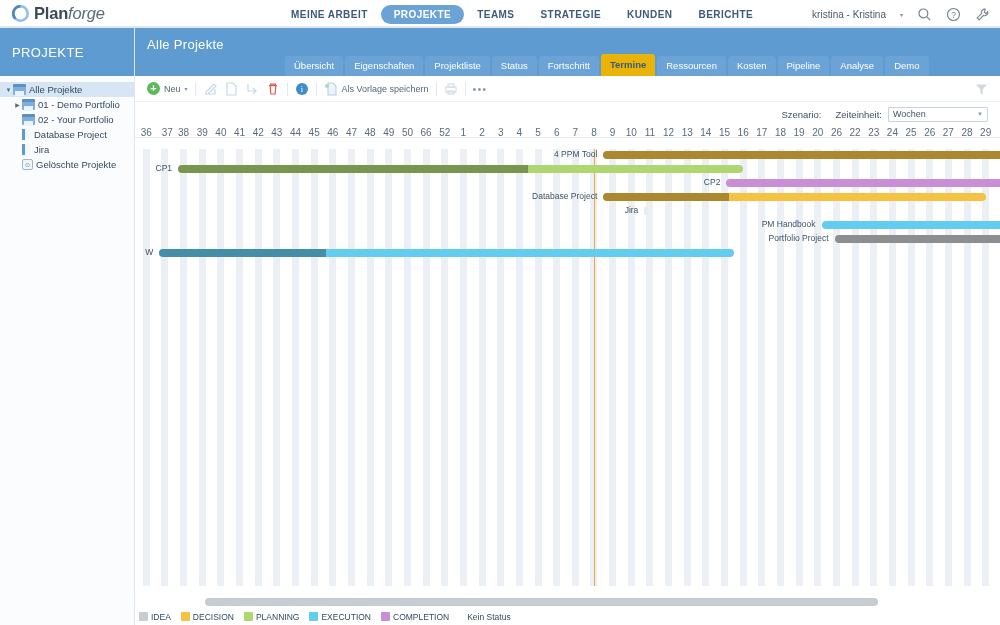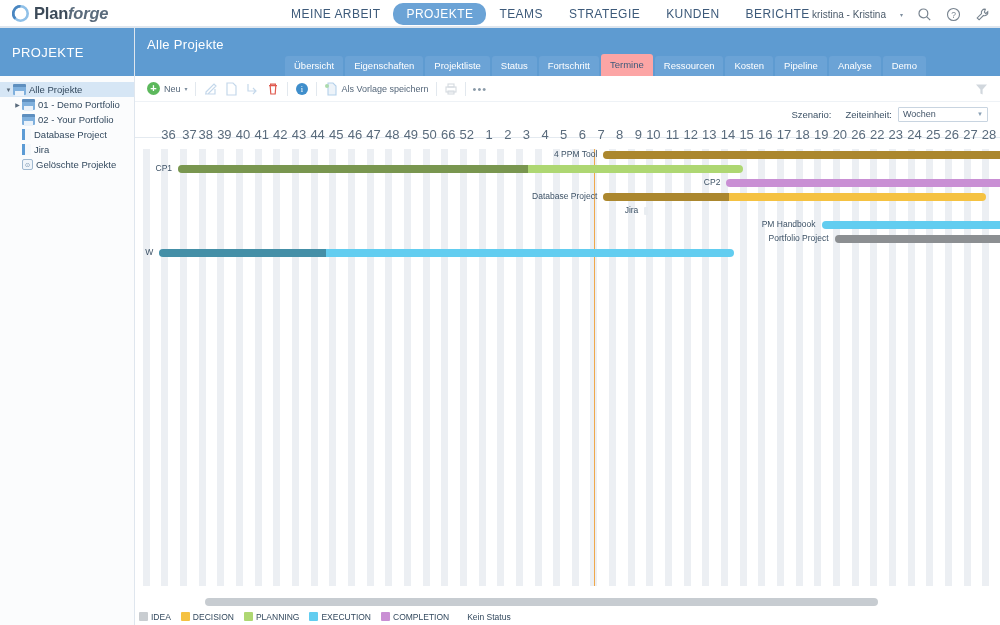--- a/index.html
+++ b/index.html
@@ -14,25 +14,25 @@
   
   #topbar {
     position: absolute; left: 0; top: 0; width: 1000px; height: 28px;
     background: #ffffff; border-bottom: 2px solid #dfe6ee;
     display: flex; align-items: center;
   }
   #logo-wrap { display: flex; align-items: center; margin-left: 12px; gap: 5px; }
   .logo-mark { width: 17px; height: 17px; position: relative; }
   .logo-text { font-size: 16.5px; color: #3c4a58; letter-spacing: -0.2px; }
   .logo-text b { font-weight: bold; }
-  .logo-text span.lite { font-weight: bold; font-style: italic; color: #5a6b7c; }
+  .logo-text span.lite { font-weight: normal; font-style: italic; color: #5a6b7c; }
 
   #mainnav { position: absolute; left: 278px; top: 0; height: 28px; display: flex; align-items: center; gap: 0; }
   .navitem {
-    font-size: 12px; font-weight: normal; color: #3d5a7a;
+    font-size: 10px; font-weight: bold; color: #3d5a7a;
     letter-spacing: 0.45px; padding: 4px 13px; border-radius: 10px;
     cursor: pointer; white-space: nowrap;
   }
   .navitem.active { background: #6ba3d6; color: #ffffff; }
 
   #usernav { position: absolute; right: 10px; top: 0; height: 28px; display: flex; align-items: center; gap: 14px; }
   #username { font-size: 10px; color: #4a5a6a; }
   .topicon { width: 15px; height: 15px; opacity: .75; cursor: pointer; }
 
   
@@ -53,21 +53,21 @@
 
   
   #content { position: absolute; left: 135px; top: 28px; width: 865px; height: 597px; background: #ffffff; }
   #page-head { height: 48px; background: #5e9bd1; position: relative; }
   #page-title { position: absolute; left: 12px; top: 9px; color: #ffffff; font-size: 13px; letter-spacing: .3px; }
   #tabs { position: absolute; left: 150px; bottom: 0; display: flex; align-items: flex-end; height: 22px; }
   .tab {
     font-size: 9.5px; color: #ffffff; padding: 0 9px; height: 20px; line-height: 20px;
     background: #6ba3d6; margin-right: 2px; border-radius: 3px 3px 0 0; cursor: pointer; white-space: nowrap;
   }
-  .tab.active { background: #fca5a5; color: #3d5a7a; height: 22px; line-height: 22px; }
+  .tab.active { background: #eab308; color: #3d5a7a; height: 22px; line-height: 22px; font-weight: bold; }
 
   
   #toolbar { height: 26px; border-bottom: 1px solid #eef2f6; display: flex; align-items: center; position: relative; }
   .tb-sep { width: 1px; height: 14px; background: #e2e8ee; margin: 0 7px; }
   .tbi { display: flex; align-items: center; gap: 4px; font-size: 9px; color: #55677a; cursor: pointer; }
   .plus-circle { width: 13px; height: 13px; border-radius: 50%; background: #5cb85c; color:#fff; font-size:11px; line-height:12px; text-align:center; font-weight:bold; }
   .caret { font-size: 6px; color: #7d8e9e; }
   .gi { width: 14px; height: 14px; opacity: .32; }
   .gi.red { opacity: 1; }
   .gi.blue { opacity: 1; }
@@ -81,21 +81,21 @@
     border: 1px solid #c8d4e0; background: #fff; height: 15px; font-size: 9px; color: #44566a;
     padding: 0 4px; border-radius: 1px;
   }
   .selbox .cv { font-size: 6px; color: #8aa0b5; margin-left: 6px; }
 
   
   #gantt { position: relative; height: 460px; overflow: hidden; background: #ffffff; }
   #qrow { position: relative; height: 11px; }
   .qlab { position: absolute; font-size: 8px; color: #4a7ba7; top: 1px; }
   #wrow { position: relative; height: 12px; border-bottom: 1px solid #e4eaf0; }
-  .wlab { position: absolute; font-size: 13px; color: #5a6b7c; top: 1px; text-align: right; margin-left: 20px; }
+  .wlab { position: absolute; font-size: 10px; color: #5a6b7c; top: 1px; text-align: center; }
   #grid { position: absolute; left: 0; top: 23px; right: 0; bottom: 0; }
   .gcol { position: absolute; top: 0; bottom: 0; width: 7px; background: #eceff3; }
   #todayline { position: absolute; top: 0; bottom: 0; width: 1.5px; background: #f0a84a; }
   #bars { position: absolute; left: 0; top: 23px; right: 0; bottom: 0; }
   .bar { position: absolute; height: 8px; border-radius: 4px; }
   .bar .prog { position: absolute; left: 0; top: 0; bottom: 0; border-radius: 4px 0 0 4px; background: rgba(0,0,0,.30); }
   .blab { position: absolute; font-size: 8.5px; color: #3d5266; white-space: nowrap; text-align: right; }
   .milestone { position: absolute; width: 4px; height: 8px; border-radius: 1px; background: #e9edf1; }
 
   
@@ -266,21 +266,21 @@
       <span id="filter-icon">
         <svg width="13" height="13" viewBox="0 0 13 13">
             <path d="M1 1.5h11L7.6 6.6v5L5.4 10.4V6.6z" fill="#9aa7b4"></path>
           </svg>
       </span>
     </div>
 
     <div id="optbar">
       <span class="sel-lbl">Szenario:</span>
       <span class="sel-lbl" style="margin-left:8px">Zeiteinheit:</span>
-      <span class="selbox" style="width:90px">
+      <span class="selbox" style="width:100px">
         <span>Wochen</span>
         <span class="cv">▼</span>
       </span>
     </div>
 
     <div id="gantt">
       <div id="wrow">
           <div class="wlab" style="left: 2px; width: 18.6522px;">36</div>
           <div class="wlab" style="left: 23px; width: 18.6522px;">37</div>
           <div class="wlab" style="left: 39.3043px; width: 18.6522px;">38</div>

